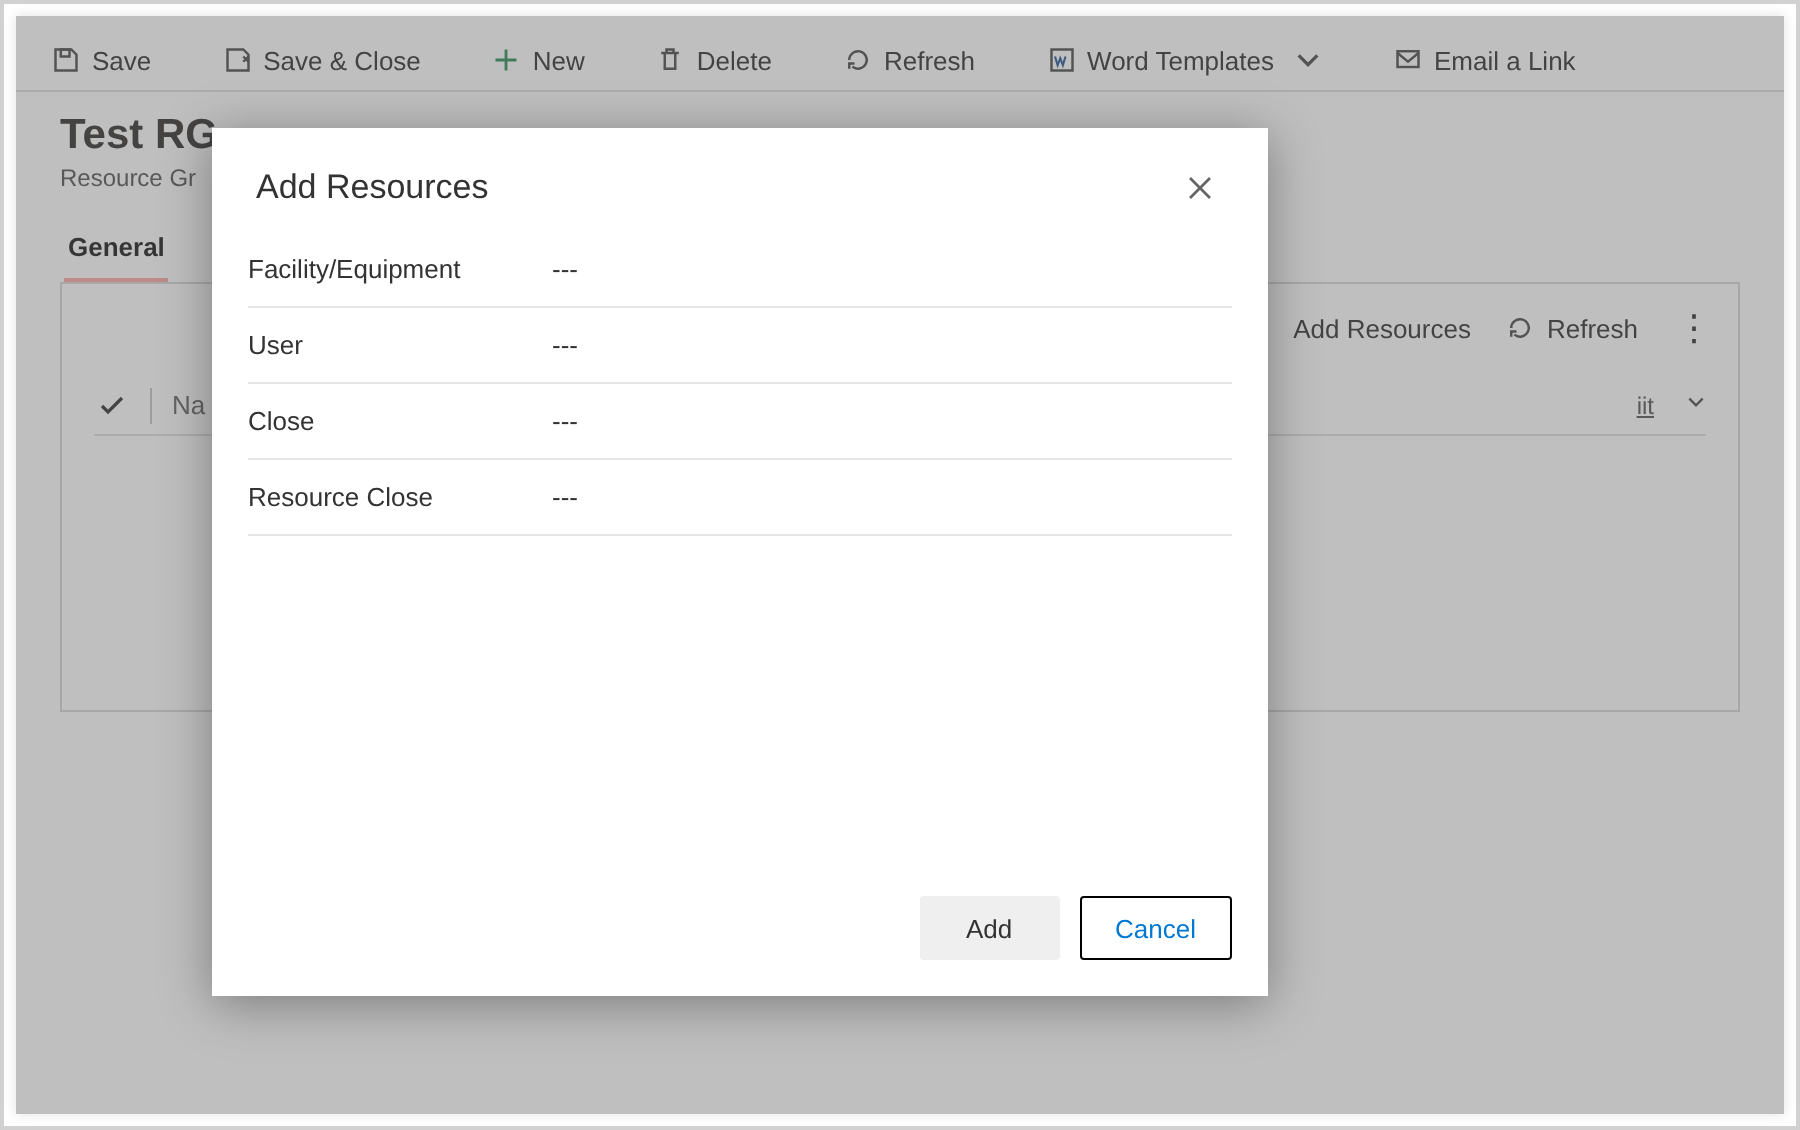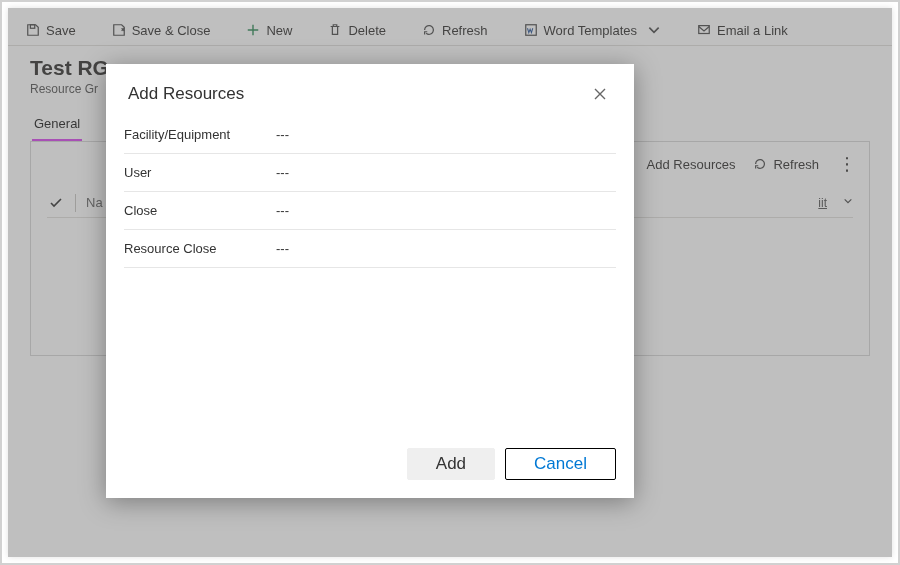--- a/index.html
+++ b/index.html
@@ -12,21 +12,21 @@
   .tbtn { display: inline-flex; align-items: center; gap: 6px; padding: 0 10px; height: 30px; border-radius: 2px; cursor: pointer; white-space: nowrap; }
   .tbtn svg { width: 14px; height: 14px; flex: 0 0 auto; }
   .tbtn .chev { margin-left: 4px; }
 
   
   .page-header { padding: 10px 22px 0 22px; }
   .page-title { font-size: 21px; font-weight: 600; }
   .page-sub { font-size: 12px; color: #555; margin-top: 2px; }
   .tabs { display: flex; gap: 22px; margin-top: 14px; padding-left: 2px; }
   .tab { font-size: 13px; padding: 6px 2px 8px 2px; cursor: pointer; color: #444; }
-  .tab.active { color: #1a1a1a; border-bottom: 2px solid #d946ef; font-weight: 400; }
+  .tab.active { color: #1a1a1a; border-bottom: 2px solid #fca5a5; font-weight: 700; }
 
   
   .body-wrap { padding: 0 22px; }
   .panel { border: 1px solid #d8d8d8; height: 215px; padding: 10px 16px 6px 16px; position: relative; }
   .panel-topright { display: flex; align-items: center; gap: 18px; position: absolute; right: 12px; top: 8px; height: 28px; }
   .panel-act { display: inline-flex; align-items: center; gap: 6px; cursor: pointer; color: #323130; }
   .panel-act svg { width: 14px; height: 14px; }
   .more { font-size: 18px; line-height: 1; display: inline-flex; align-items: center; justify-content: center; width: 20px; cursor: pointer; }
 
   .row-head { display: flex; align-items: center; height: 30px; margin-top: 36px; border-bottom: 1px solid #e1dfdd; gap: 10px; }
@@ -44,21 +44,21 @@
   
   .modal { position: absolute; left: 98px; top: 56px; width: 528px; height: 434px; background: #fff; box-shadow: 0 4px 24px rgba(0,0,0,.35); display: flex; flex-direction: column; }
   .modal-head { display: flex; align-items: center; justify-content: space-between; padding: 18px 22px 10px 22px; }
   .modal-title { font-size: 17px; font-weight: 400; color: #333; }
   .modal-close { width: 24px; height: 24px; display: inline-flex; align-items: center; justify-content: center; cursor: pointer; color: #555; }
   .modal-body { padding: 0 18px; flex: 1; }
   .m-row { display: flex; align-items: center; height: 38px; border-bottom: 1px solid #e6e6e6; }
   .m-row .label { width: 152px; font-size: 13px; color: #333; }
   .m-row .value { font-size: 13px; color: #333; }
   .modal-footer { display: flex; justify-content: flex-end; gap: 10px; padding: 12px 18px 18px 18px; }
-  .btn { height: 32px; min-width: 70px; padding: 0 28px; font-size: 17px; display: inline-flex; align-items: center; justify-content: center; cursor: pointer; border-radius: 2px; }
+  .btn { height: 32px; min-width: 70px; padding: 0 17px; font-size: 13px; display: inline-flex; align-items: center; justify-content: center; cursor: pointer; border-radius: 2px; }
   .btn-secondary { background: #efefef; border: 1px solid #efefef; color: #333; }
   .btn-outline { background: #fff; border: 1px solid #000000; color: #0078d4; }
 
   
   .ico { stroke: #4b4b4b; stroke-width: 1.4; fill: none; }
 </style>
 </head>
 <body>
 
 <div class="frame">

